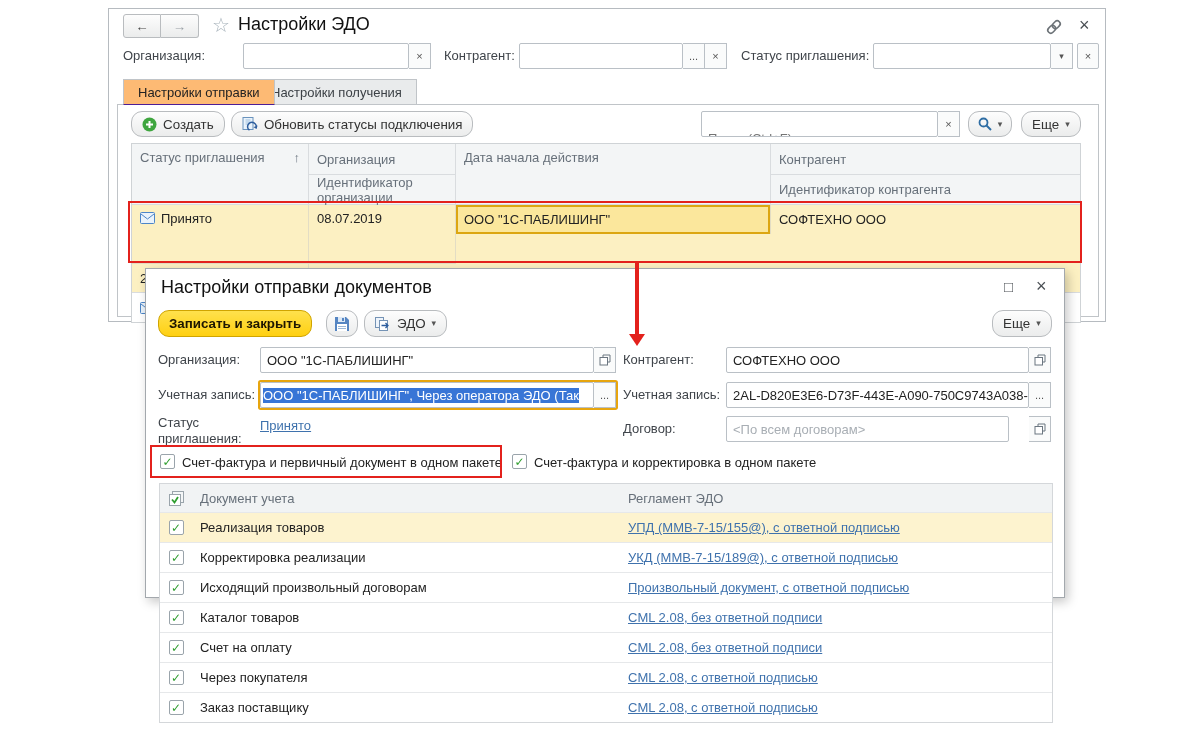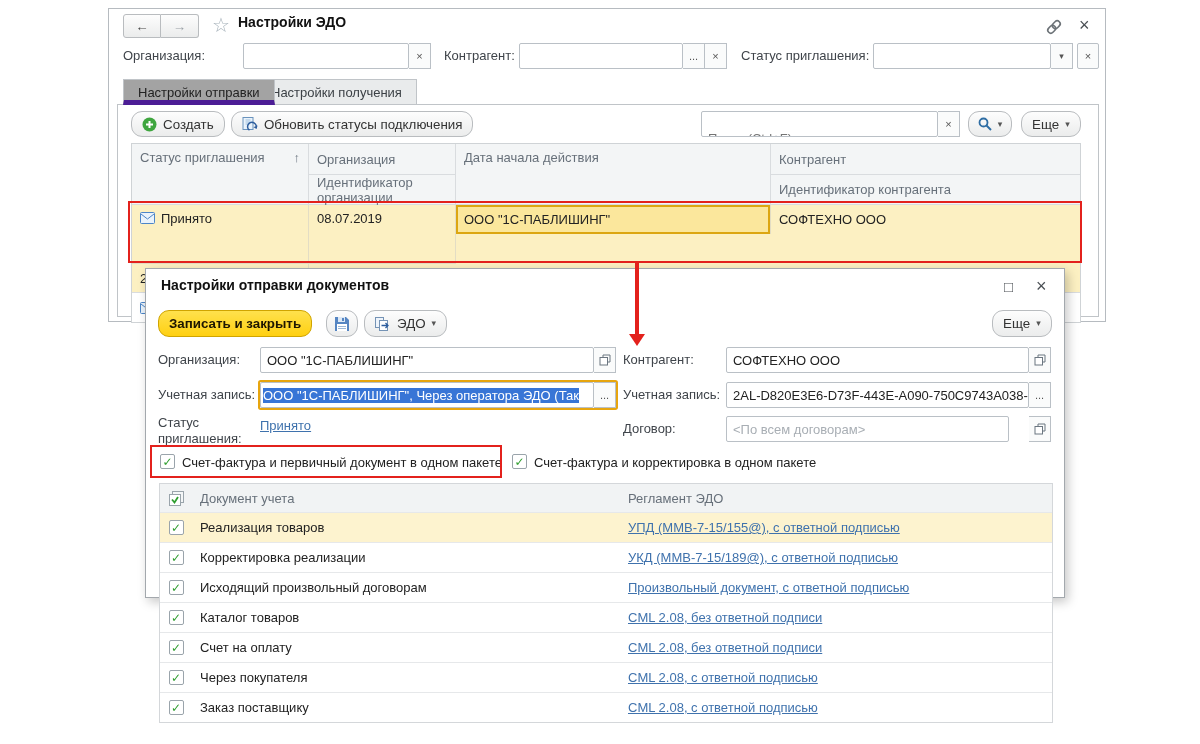--- a/index.html
+++ b/index.html
@@ -21,21 +21,21 @@
   .abtn{width:22px;border:1px solid #bac0c6;border-left:none;background:#fafbfb;display:flex;
         align-items:center;justify-content:center;color:#555;font-size:11px;box-sizing:border-box;cursor:pointer;}
   .sep-x{margin-left:4px;border-left:1px solid #bac0c6 !important;border-radius:2px;}
   .lbl{color:#3f444a;line-height:26px;white-space:nowrap;}
   .ph{color:#a8aeb4;}
   .seltext{background:#3875d6;color:#fff;}
   .focus-orange{box-shadow:0 0 0 2px #e7a50e;border-radius:1px;}
   
   .tab{position:absolute;height:26px;line-height:25px;padding:0 14px;border:1px solid #c0c4c8;
        box-sizing:border-box;cursor:pointer;}
-  .tab.active{background:#a3a3a3;border-bottom:5px solid #4c1d95;z-index:3;}
+  .tab.active{background:#fdba74;border-bottom:1px solid #4c1d95;z-index:3;}
   .tab.inactive{background:#e9ebec;color:#3c4146;}
   .pane{border:1px solid #c0c4c8;background:#fff;}
   
   .tbl{border:1px solid #cfd3d6;background:#fff;}
   .trow-grid{display:grid;grid-template-columns:177px 147px 315px 1fr;}
   .hc{background:#f3f5f6;color:#67707a;padding:0 8px;display:flex;align-items:center;height:30px;
       border-right:1px solid #d9dcdf;box-sizing:border-box;}
   .hc.last{border-right:none;}
   .hc.sub{border-top:1px solid #d9dcdf;}
   .hc.tall{height:60px;align-items:flex-start;padding-top:6px;}
@@ -58,21 +58,21 @@
   .dcell{height:28px;display:flex;align-items:center;padding:0 8px;overflow:hidden;white-space:nowrap;box-sizing:border-box;}
   .drow.body .dcell{height:29px;}
   .drow.sel{background:#fdf3cf;}
   
   .red-annot{position:absolute;border:2px solid #e3211c;z-index:400;pointer-events:none;box-sizing:border-box;}
   .arrow-line{position:absolute;width:4px;background:#e3211c;z-index:400;pointer-events:none;}
   .arrow-head{position:absolute;width:0;height:0;border-left:8px solid transparent;border-right:8px solid transparent;
       border-top:12px solid #e3211c;z-index:400;pointer-events:none;}
   .icon{display:inline-flex;align-items:center;justify-content:center;flex:none;}
   .dlg{background:#fff;border:1px solid #a3a8ad;box-shadow:3px 4px 10px rgba(0,0,0,.22);z-index:100;}
-  .title18{font-size:14px;font-weight:bold;color:#111;white-space:nowrap;text-align:right;}
+  .title18{font-size:18px;font-weight:normal;color:#111;white-space:nowrap;text-align:right;}
   .winbtn{font-size:15px;color:#4a4f54;cursor:pointer;line-height:1;}
 </style>
 </head>
 <body>
 
 <div class="abs win" style="left:108px;top:8px;width:998px;height:314px;">
 
   <div class="abs" style="left:0;top:0;width:996px;height:34px;">
     <div class="abs field" style="left:14px;top:5px;">
       <button class="btn" style="width:38px;height:24px;border-radius:3px 0 0 3px;">

